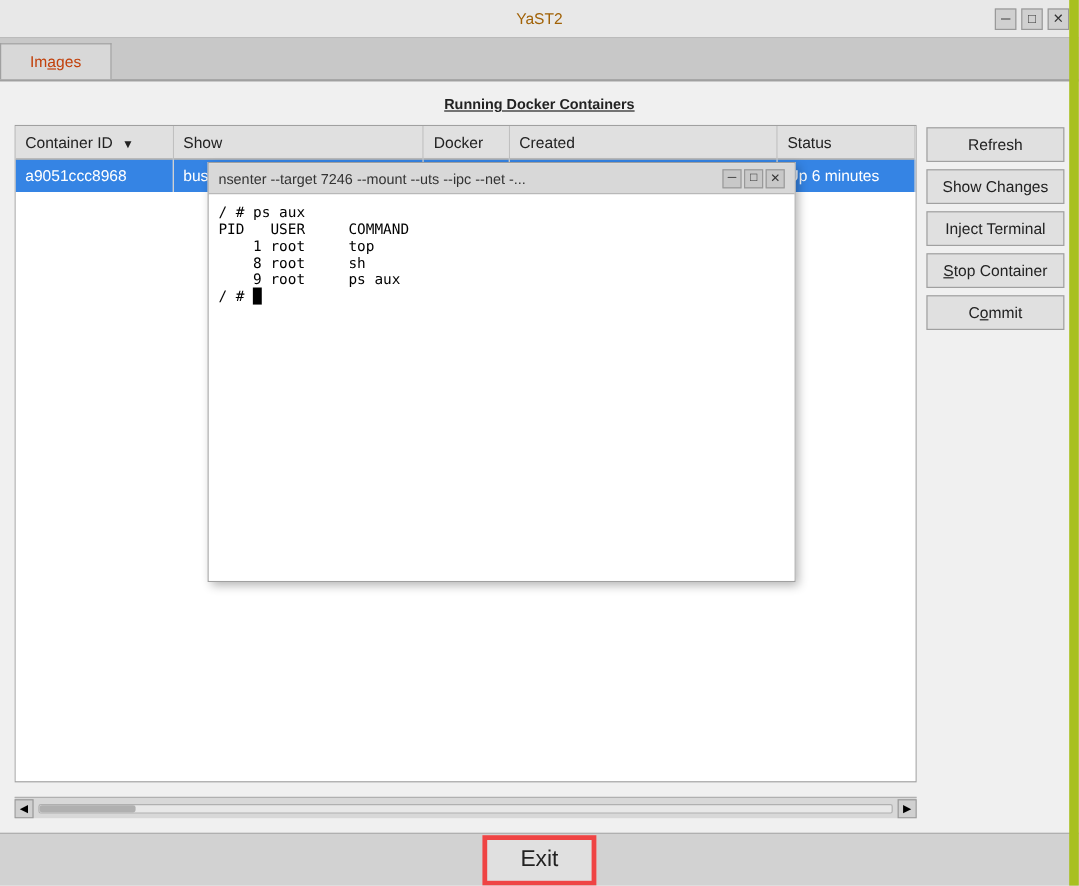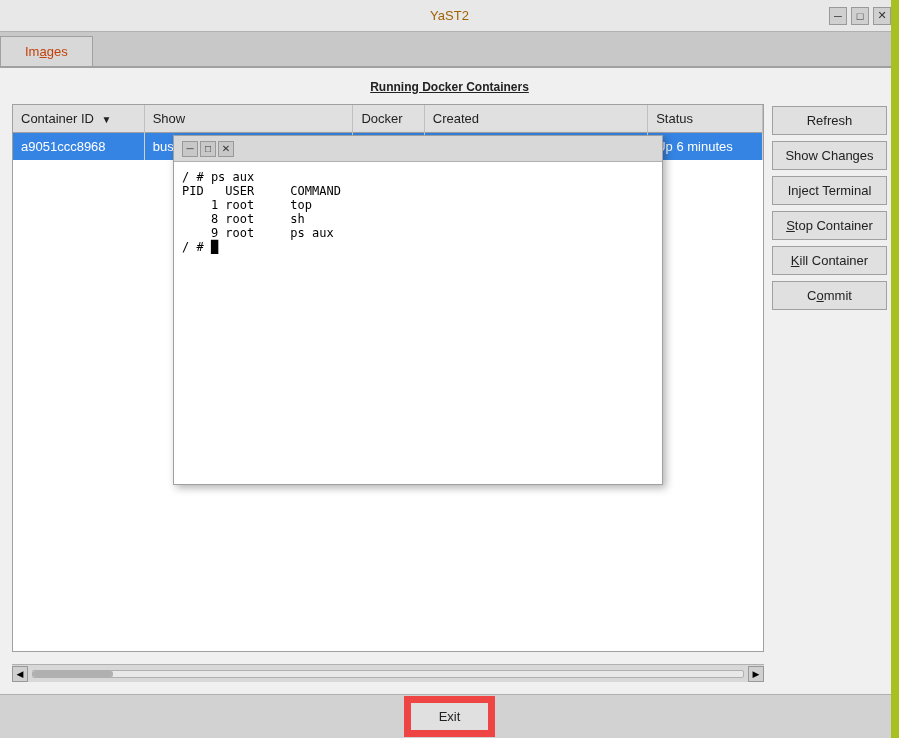--- a/index.html
+++ b/index.html
@@ -271,23 +271,23 @@
       height: 44px;
       background: #d2d2d2;
       border-top: 1px solid #b0b0b0;
       display: flex;
       align-items: center;
       justify-content: center;
     }
     .exit-btn {
       padding: 6px 28px;
       background: #e0e0e0;
-      border: 7px solid #ef4444;
-      cursor: pointer;
-      font-size: 13px;
+      border: 4px solid #ef4444;
+      cursor: pointer;
+      font-size: 19px;
       color: #222;
     }
 
     
     .side-accent {
       width: 8px;
       background: #a8c020;
       position: fixed;
       right: 0;
       top: 0;
@@ -340,20 +340,21 @@
                 <td>busybox:buildroot-2014.02</td>
                 <td>top</td>
                 <td>2014-09-25T15:57:00+00:00</td>
                 <td>Up 6 minutes</td>
               </tr>
             </tbody>
         </table>
 
         <div class="terminal-popup">
           <div class="terminal-title-bar">
+            <span class="terminal-title">nsenter --target 7246 --mount --uts --ipc --net -...</span>
             <div class="terminal-controls">
               <button class="terminal-ctrl-btn">─</button>
               <button class="terminal-ctrl-btn">□</button>
               <button class="terminal-ctrl-btn">✕</button>
             </div>
           </div>
           <div class="terminal-body" id="terminal-content">/ # ps aux
 PID   USER     COMMAND
     1 root     top
     8 root     sh
@@ -376,23 +377,20 @@
       <button class="action-btn">
         <span>Show Changes</span>
       </button>
       <button class="action-btn">
         <span>Inject Terminal</span>
       </button>
       <button class="action-btn">
         <span><span class="underline">S</span>top Container</span>
       </button>
       <button class="action-btn">
-        <span><span class="underline">K</span>ill Container</span>
-      </button>
-      <button class="action-btn">
         <span>C<span class="underline">o</span>mmit</span>
       </button>
     </div>
   </div>
 </div>
 
 <div class="bottom-bar">
   <button class="exit-btn">Exit</button>
 </div>
 

